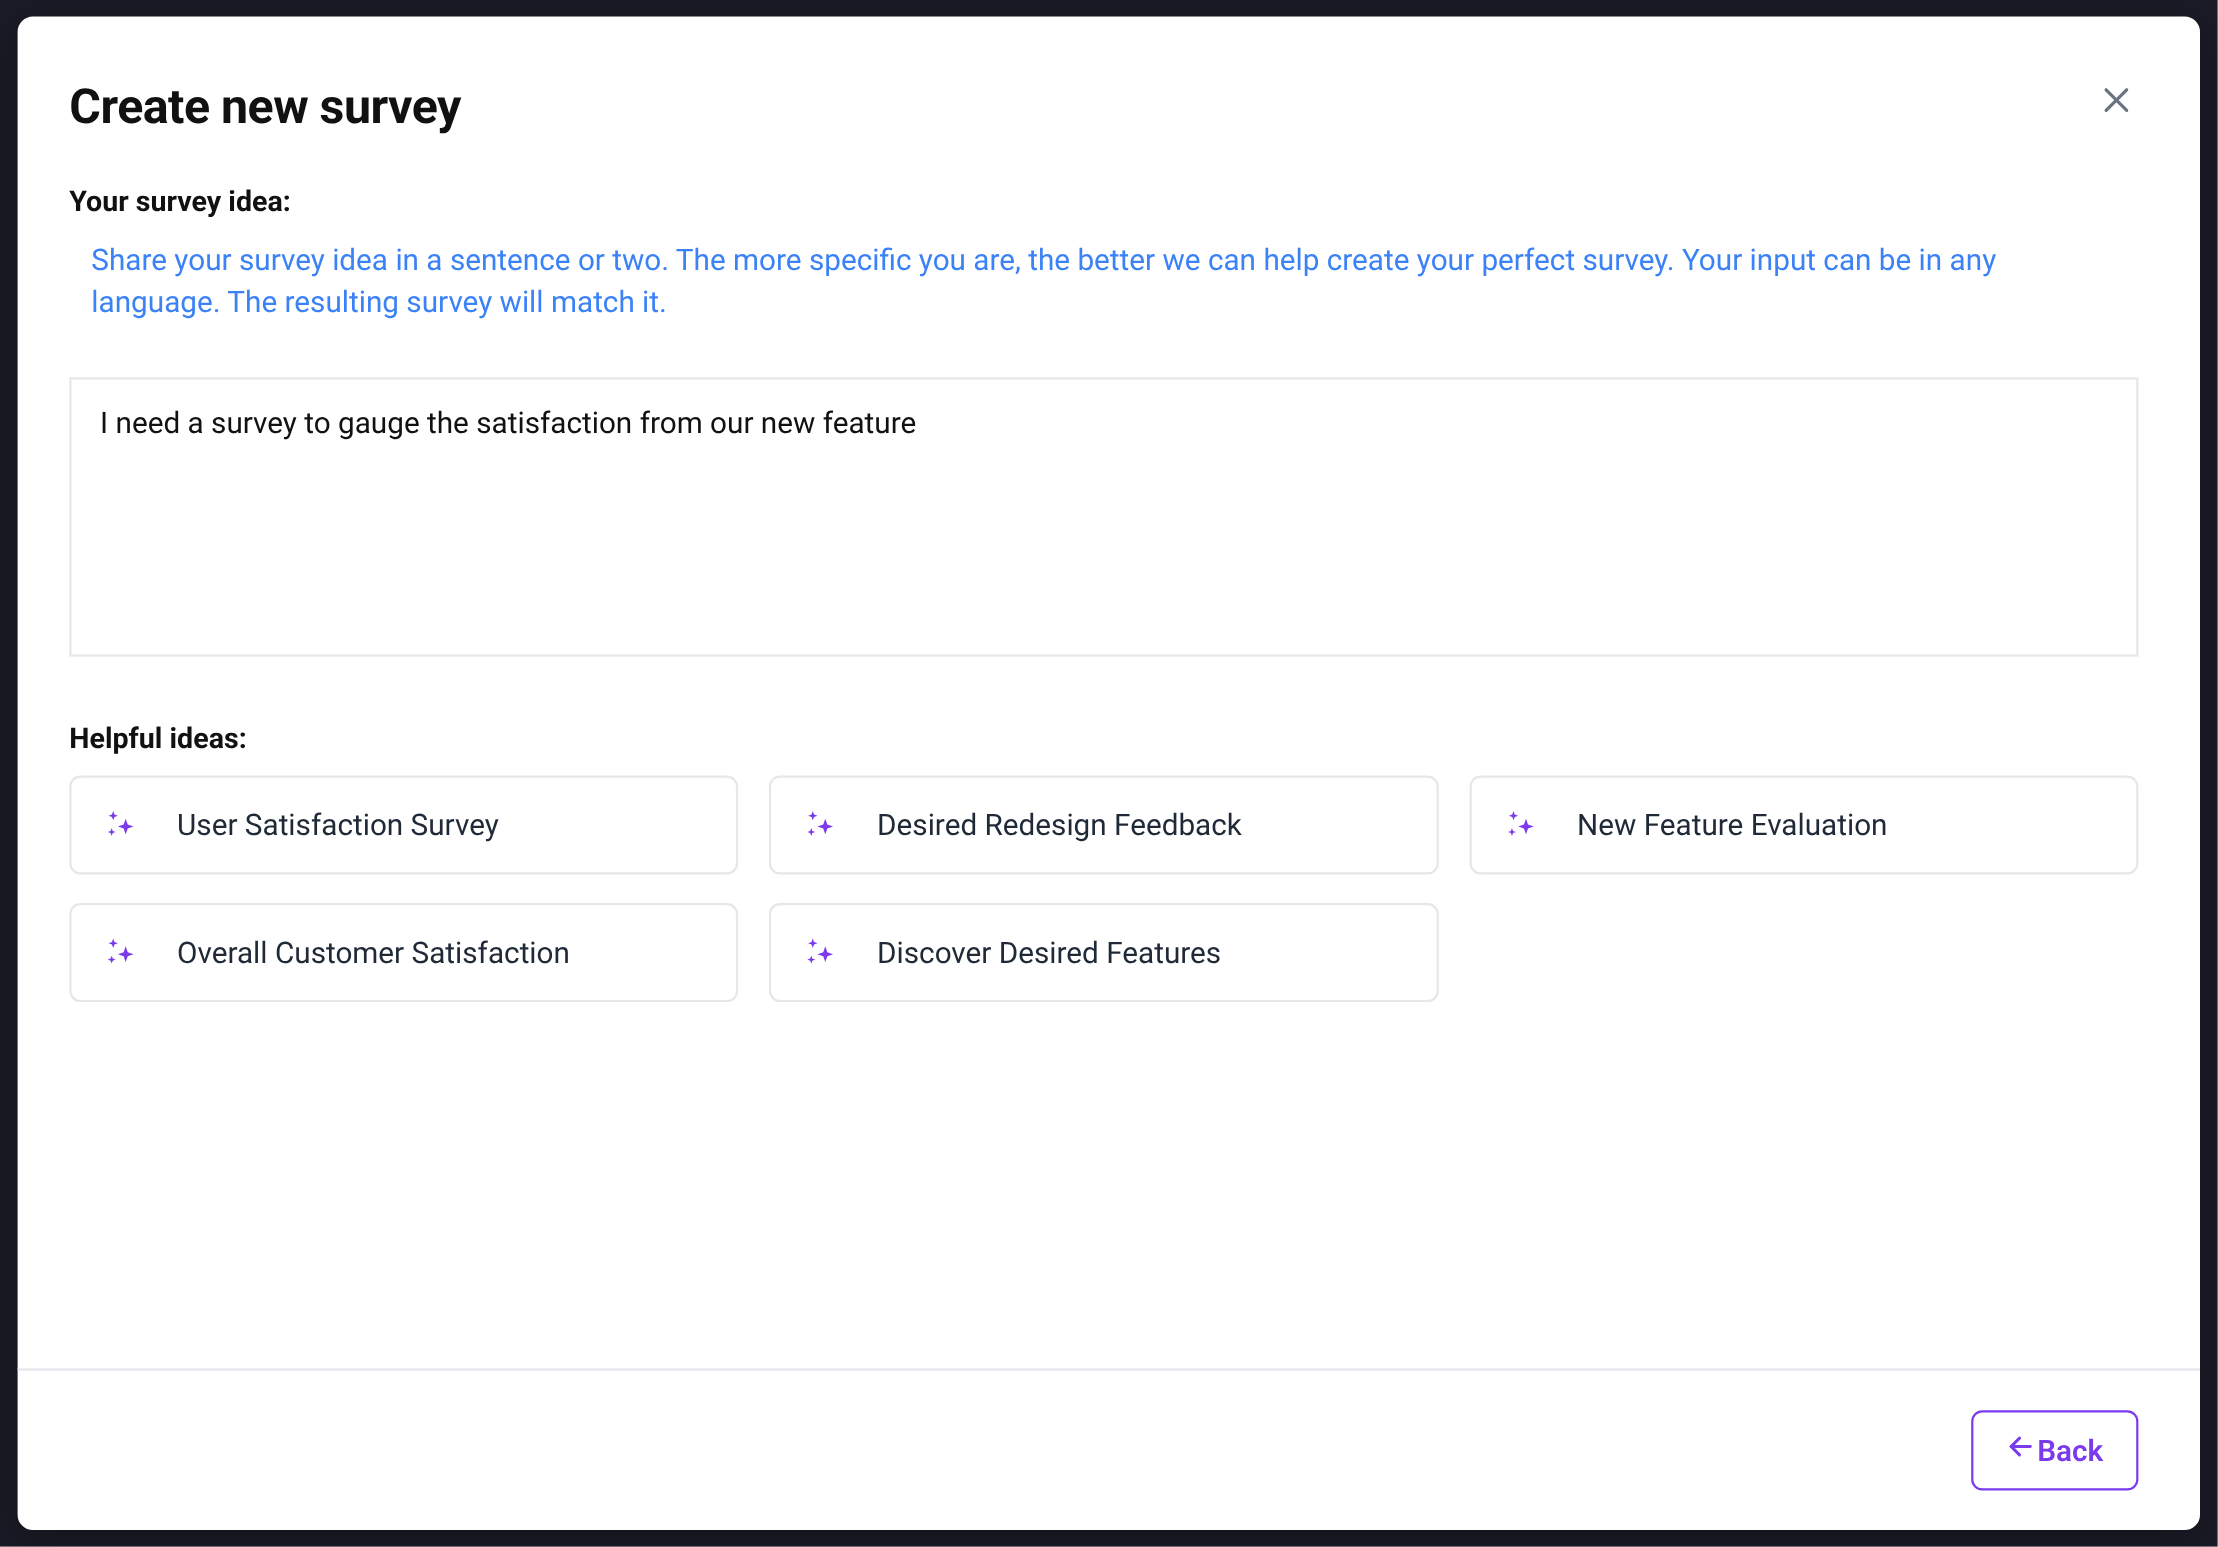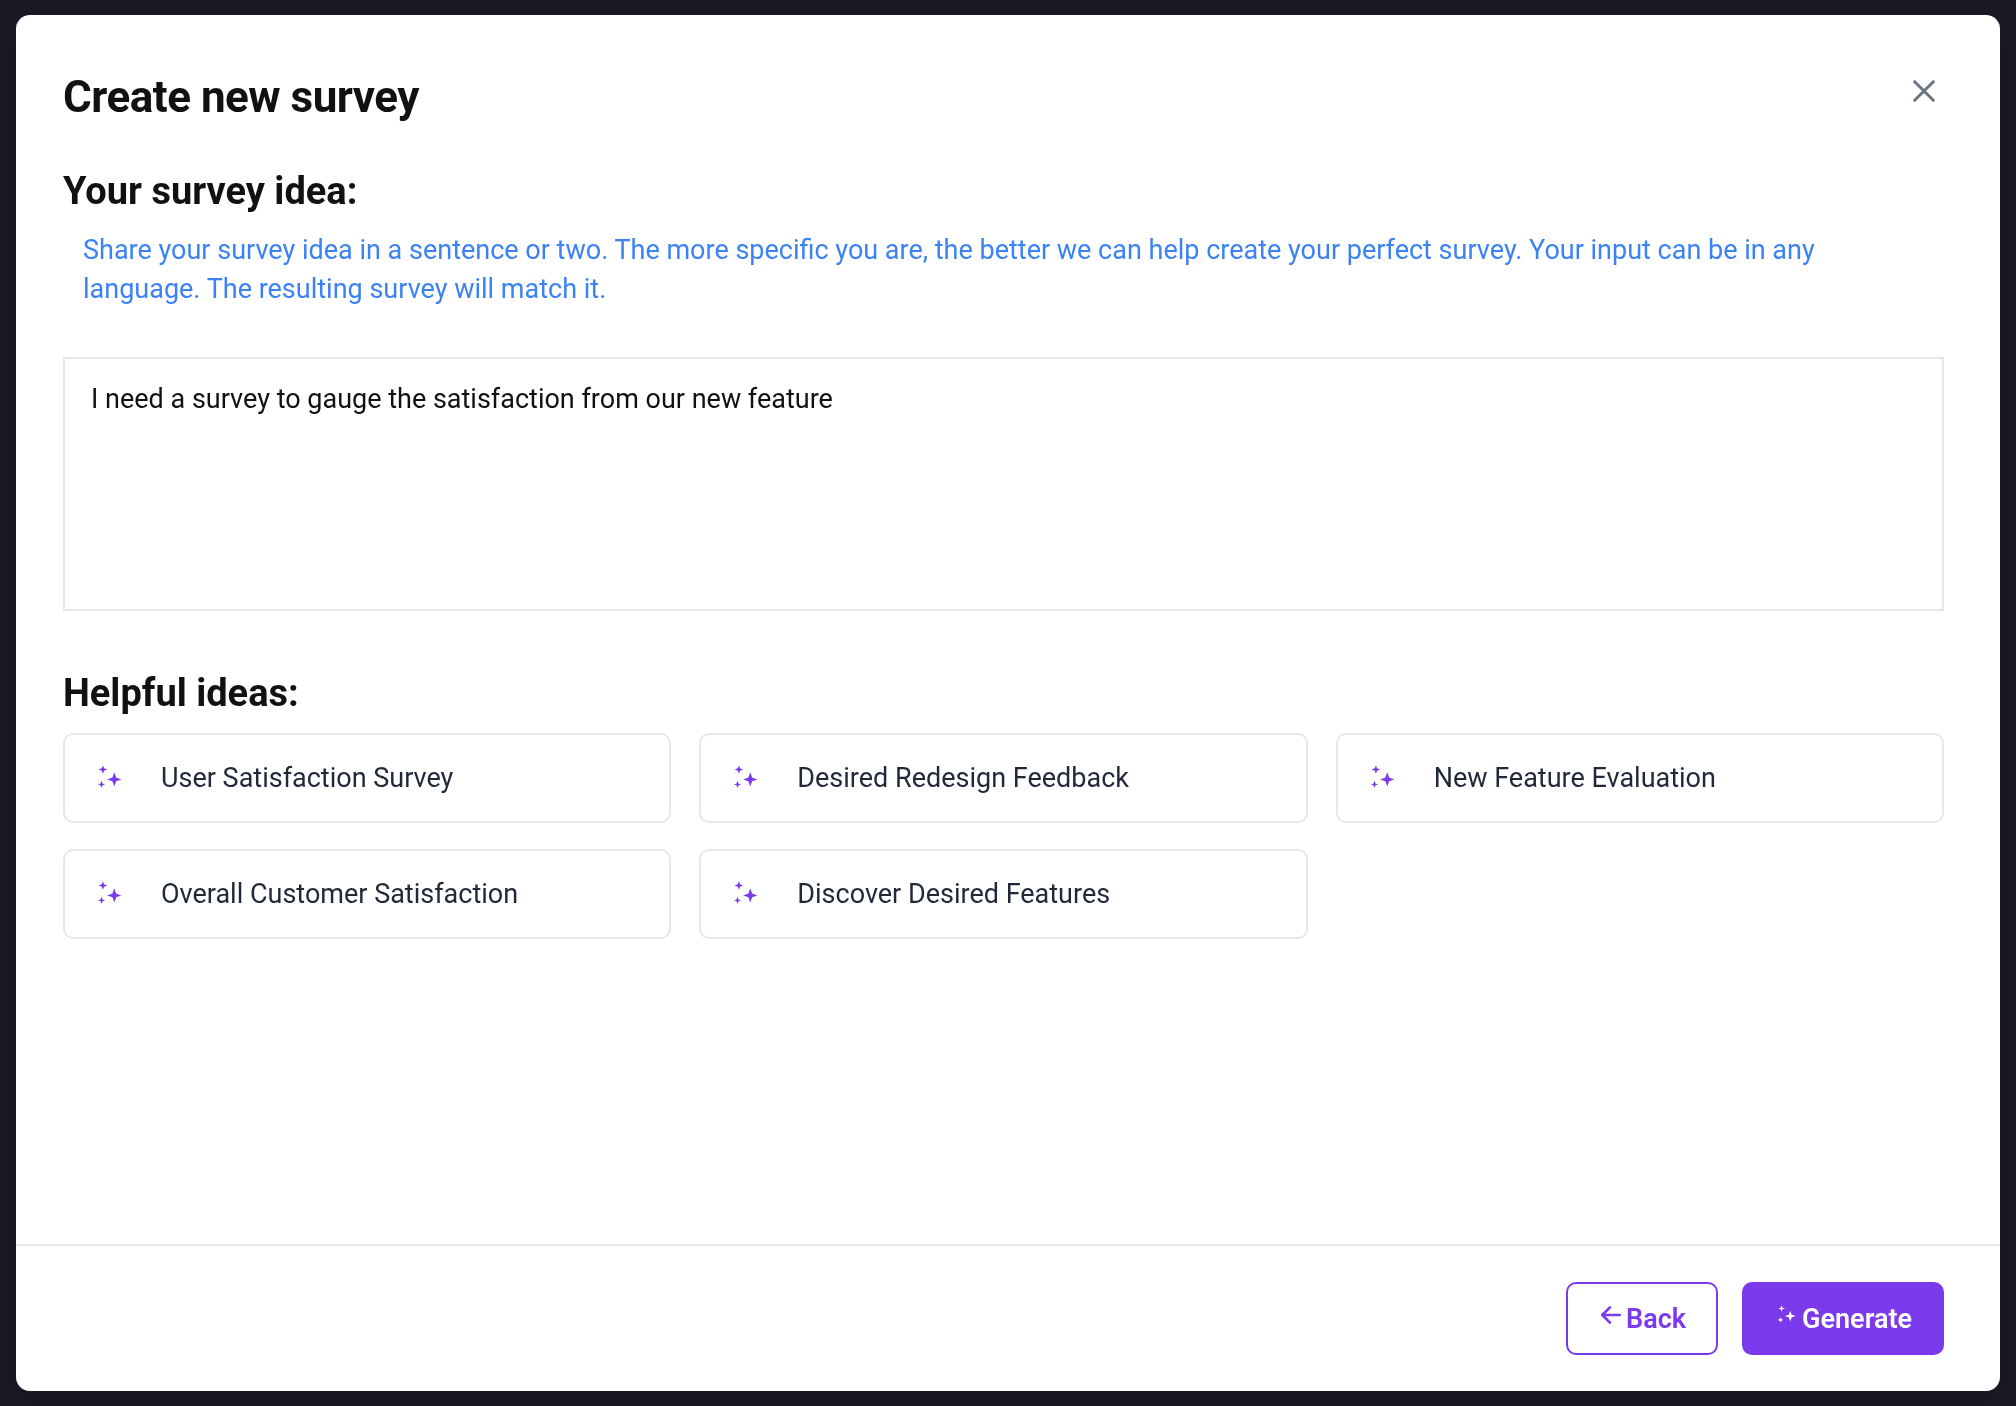--- a/index.html
+++ b/index.html
@@ -46,21 +46,21 @@
     border: none;
     cursor: pointer;
     color: #6b7280;
     padding: 4px;
     display: flex;
     align-items: center;
     justify-content: center;
   }
   .close-btn svg { width: 32px; height: 32px; }
   .section-label {
-    font-size: 38px;
+    font-size: 26px;
     font-weight: 700;
     color: #111111;
     margin-bottom: 18px;
   }
   .section-desc {
     font-size: 27px;
     line-height: 1.45;
     color: #3b82f6;
     margin-bottom: 48px;
     max-width: 1760px;
@@ -211,23 +211,15 @@
   <div class="modal-footer">
     <button class="btn btn-secondary">
       <span>
         <svg viewBox="0 0 24 24" fill="none" stroke="currentColor" stroke-width="2.5" stroke-linecap="round" stroke-linejoin="round">
           <line x1="20" y1="12" x2="4" y2="12"></line>
           <polyline points="11 5 4 12 11 19"></polyline>
         </svg>
       </span>
       <span>Back</span>
     </button>
-    <button class="btn btn-primary">
-      <span>
-        <svg width="26" height="26" viewBox="0 0 24 24" fill="#ffffff">
-            <path d="M7 3l.8 2.2L10 6l-2.2.8L7 9l-.8-2.2L4 6l2.2-.8L7 3zM15 8l1.3 3.7L20 13l-3.7 1.3L15 18l-1.3-3.7L10 13l3.7-1.3L15 8zM6 14l.7 1.8L8.5 16.5l-1.8.7L6 19l-.7-1.8L3.5 16.5l1.8-.7L6 14z"></path>
-          </svg>
-      </span>
-      <span>Generate</span>
-    </button>
   </div>
 
 </div>
 
 </body></html>

